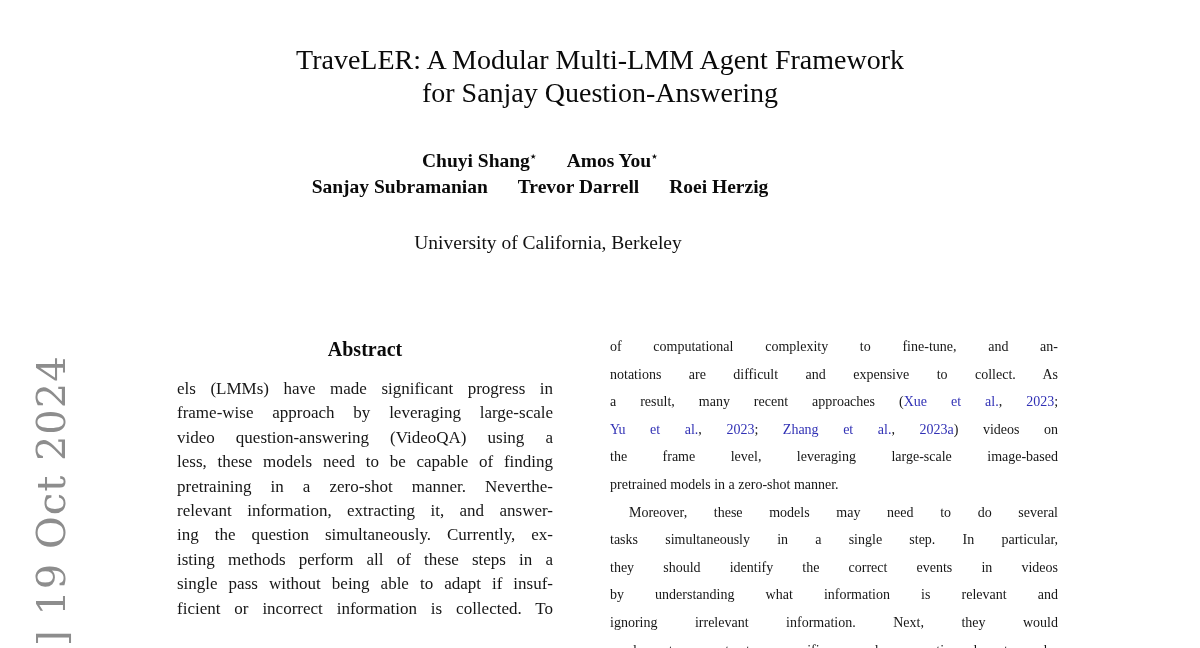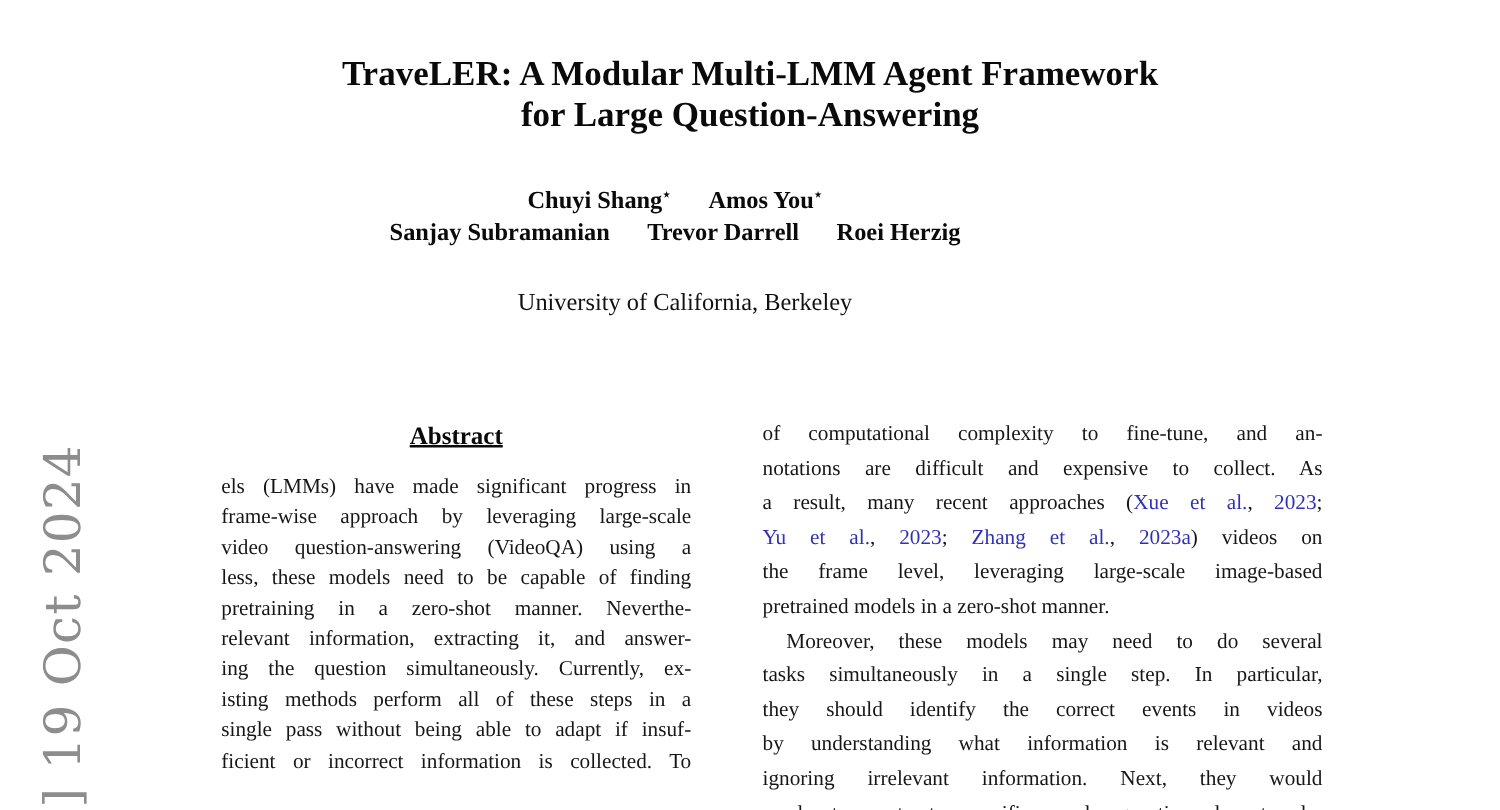--- a/index.html
+++ b/index.html
@@ -29,21 +29,21 @@
     letter-spacing: 1px;
     color: #8d8d8d;
   }
 
   .title {
     position: absolute;
     top: 43px;
     left: 0;
     width: 1200px;
     text-align: center;
-    font-weight: bold;
+    font-weight: normal;
     font-size: 28px;
     line-height: 33.3px;
     color: #0a0a0a;
   }
 
   .authors {
     position: absolute;
     top: 148px;
     left: 0;
     width: 1080px;
@@ -80,39 +80,38 @@
     top: 337px;
     width: 376px;
   }
   .abstract-heading {
     text-align: center;
     font-weight: bold;
     font-size: 20px;
     line-height: 24px;
     margin-bottom: 16px;
     color: #0a0a0a;
-    text-decoration: underline;
   }
   .aline {
     font-size: 17px;
     line-height: 24.4px;
     text-align: justify;
     text-align-last: justify;
     white-space: nowrap;
     color: #161616;
   }
 
   .col-right {
     position: absolute;
     left: 610px;
     top: 333px;
     width: 448px;
   }
   .rline {
-    font-size: 17px;
+    font-size: 14px;
     line-height: 27.6px;
     text-align: justify;
     text-align-last: justify;
     color: #161616;
   }
   .rline.endpara { text-align-last: left; }
   .rline.indent { padding-left: 19px; }
 
   .cite {
     color: #3131b5;
@@ -122,21 +121,21 @@
 </style>
 </head>
 <body>
 
 <div class="page">
 
   <div class="stamp">] 19 Oct 2024</div>
 
   <div class="title">
     <div>TraveLER: A Modular Multi-LMM Agent Framework</div>
-    <div>for Large Question-Answering</div>
+    <div>for Sanjay Question-Answering</div>
   </div>
 
   <div class="authors">
     <div class="author-row">
       <span class="author"><span>Chuyi Shang</span><sup>⋆</sup></span>
       <span class="author"><span>Amos You</span><sup>⋆</sup></span>
     </div>
     <div class="author-row">
       <span class="author"><span>Sanjay Subramanian</span></span>
       <span class="author"><span>Trevor Darrell</span></span>

